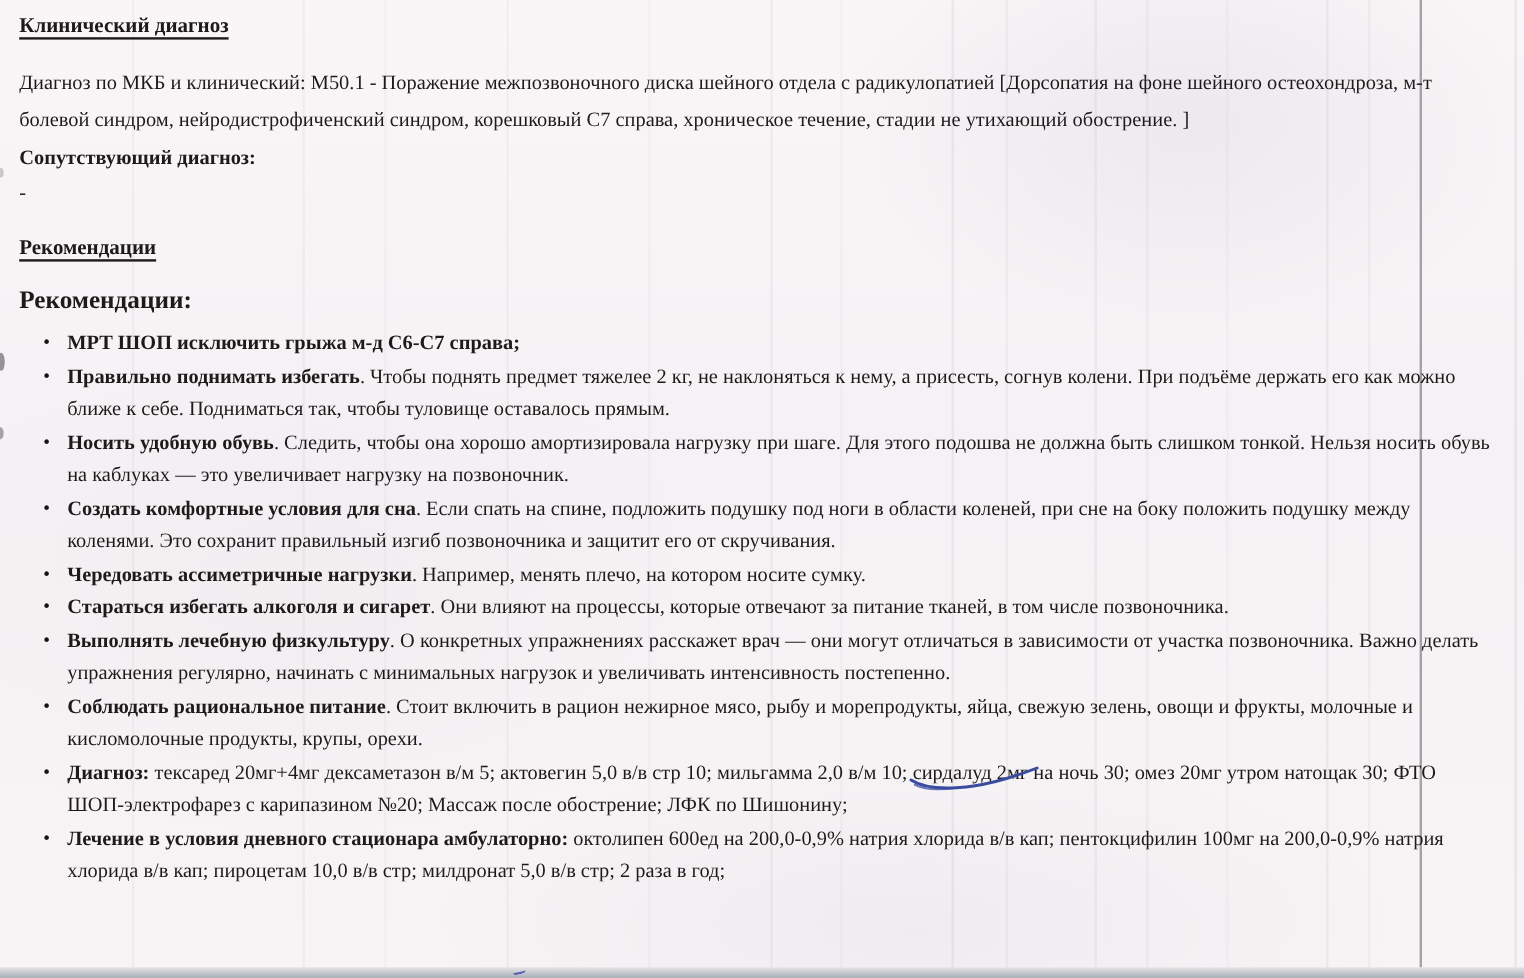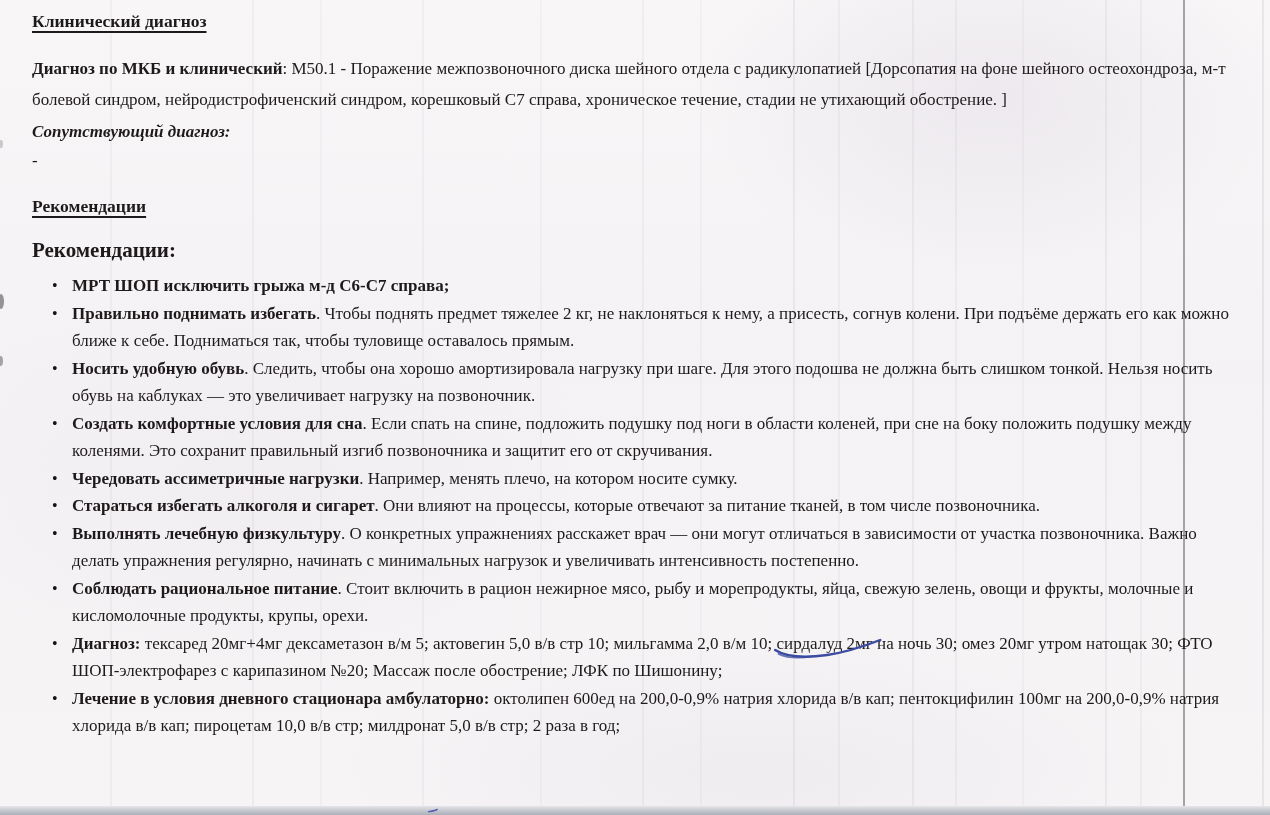--- a/index.html
+++ b/index.html
@@ -9,28 +9,28 @@
     margin:0 auto;
     overflow:hidden;
     background:
       radial-gradient(ellipse 420px 260px at 78% 12%, rgba(224,218,228,.45), transparent 70%),
       radial-gradient(ellipse 500px 300px at 20% 60%, rgba(236,231,236,.40), transparent 70%),
       radial-gradient(ellipse 600px 200px at 60% 95%, rgba(226,222,230,.35), transparent 70%),
       linear-gradient(180deg,#f8f6f7 0%,#f4f2f4 45%,#f6f4f5 100%);
     font-family:"Liberation Serif","DejaVu Serif",serif;
     color:#1e1a1c;
   }
-  .content{position:absolute;inset:0;padding:11px 26px 0 32px;z-index:5;}
+  .content{position:absolute;inset:0;padding:11px 26px 0 16px;z-index:5;}
   .h-underlined{
     font-size:17.5px;font-weight:700;margin:0;
     text-decoration:underline;text-decoration-thickness:1.6px;text-underline-offset:4px;
   }
   .para{font-size:17px;line-height:31px;margin:21px 0 0 0;}
-  .lbl-bold{font-weight:700;}
-  .sub-label{font-size:17px;font-weight:700;margin:7px 0 0 0;font-style:italic;}
+  .lbl-bold{font-weight:400;}
+  .sub-label{font-size:17px;font-weight:700;margin:7px 0 0 0;}
   .dash-line{font-size:17px;margin:9px 0 0 0;}
   .h-dynamics{margin-top:21px;}
   .h-reco{margin-top:25px;}
   .reco-label{font-size:21px;font-weight:700;margin:21px 0 0 0;}
   ul.reco{list-style:none;margin:9px 0 0 40px;padding:0;font-size:17px;line-height:27.5px;}
   ul.reco li{position:relative;margin:0;padding:0;}
   ul.reco li::before{content:"•";position:absolute;left:-20px;top:0;font-size:16px;color:#161314;}
   .lead{font-weight:700;}
   
   .pen-wrap{position:relative;white-space:nowrap;}

